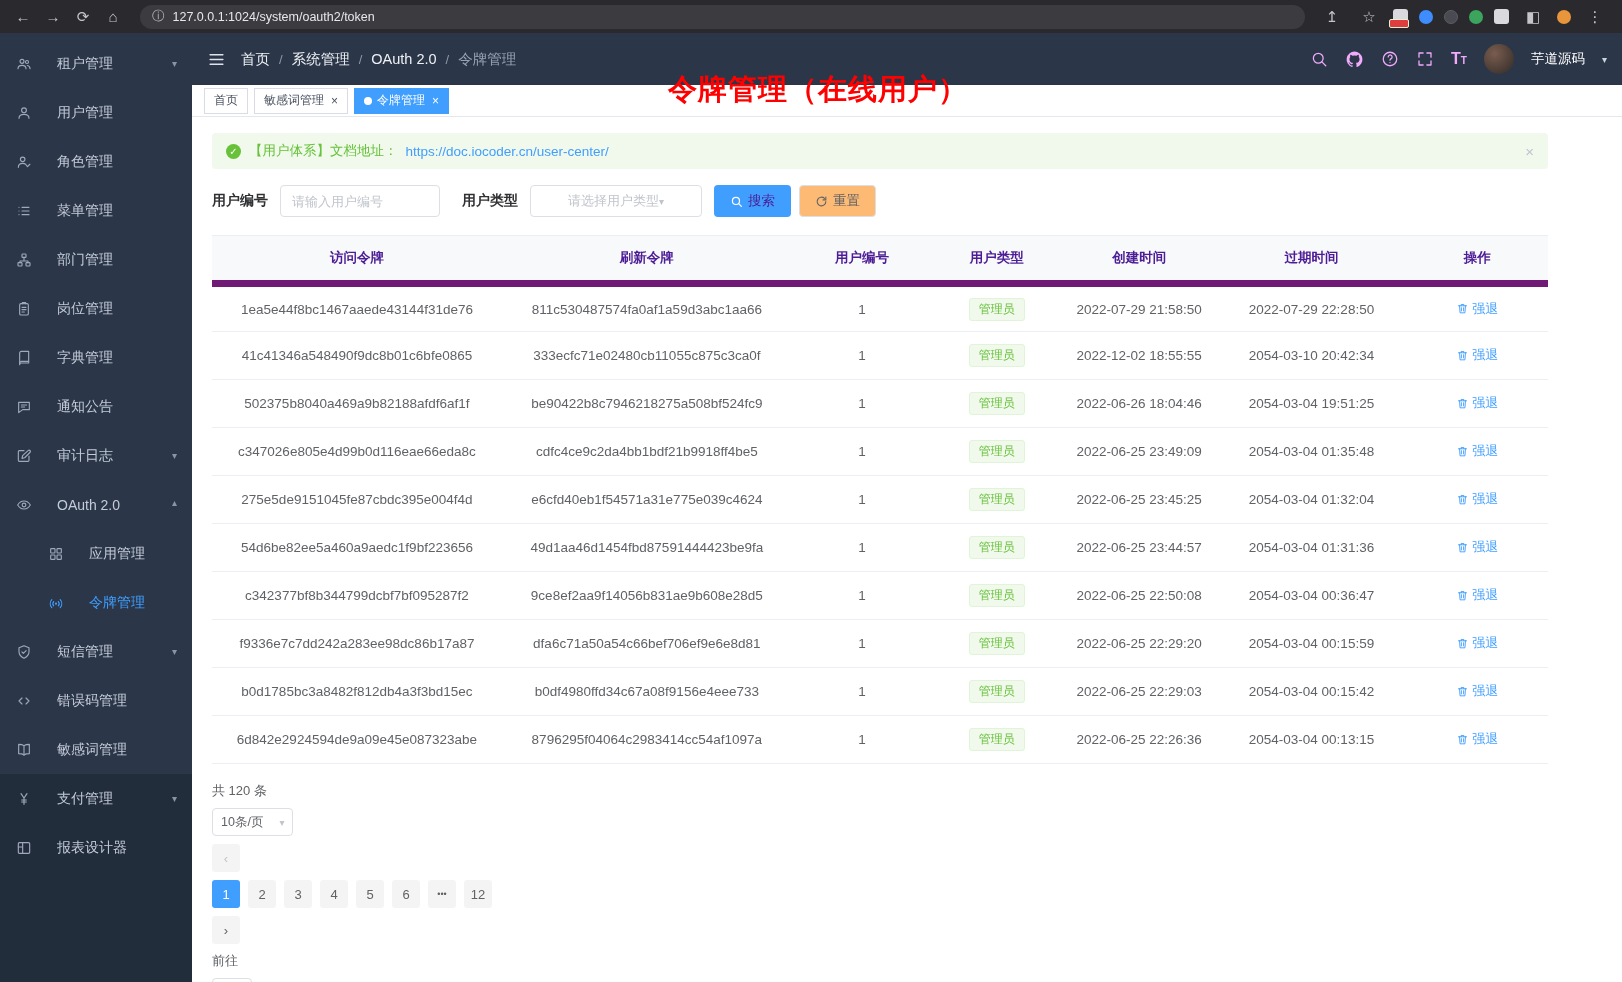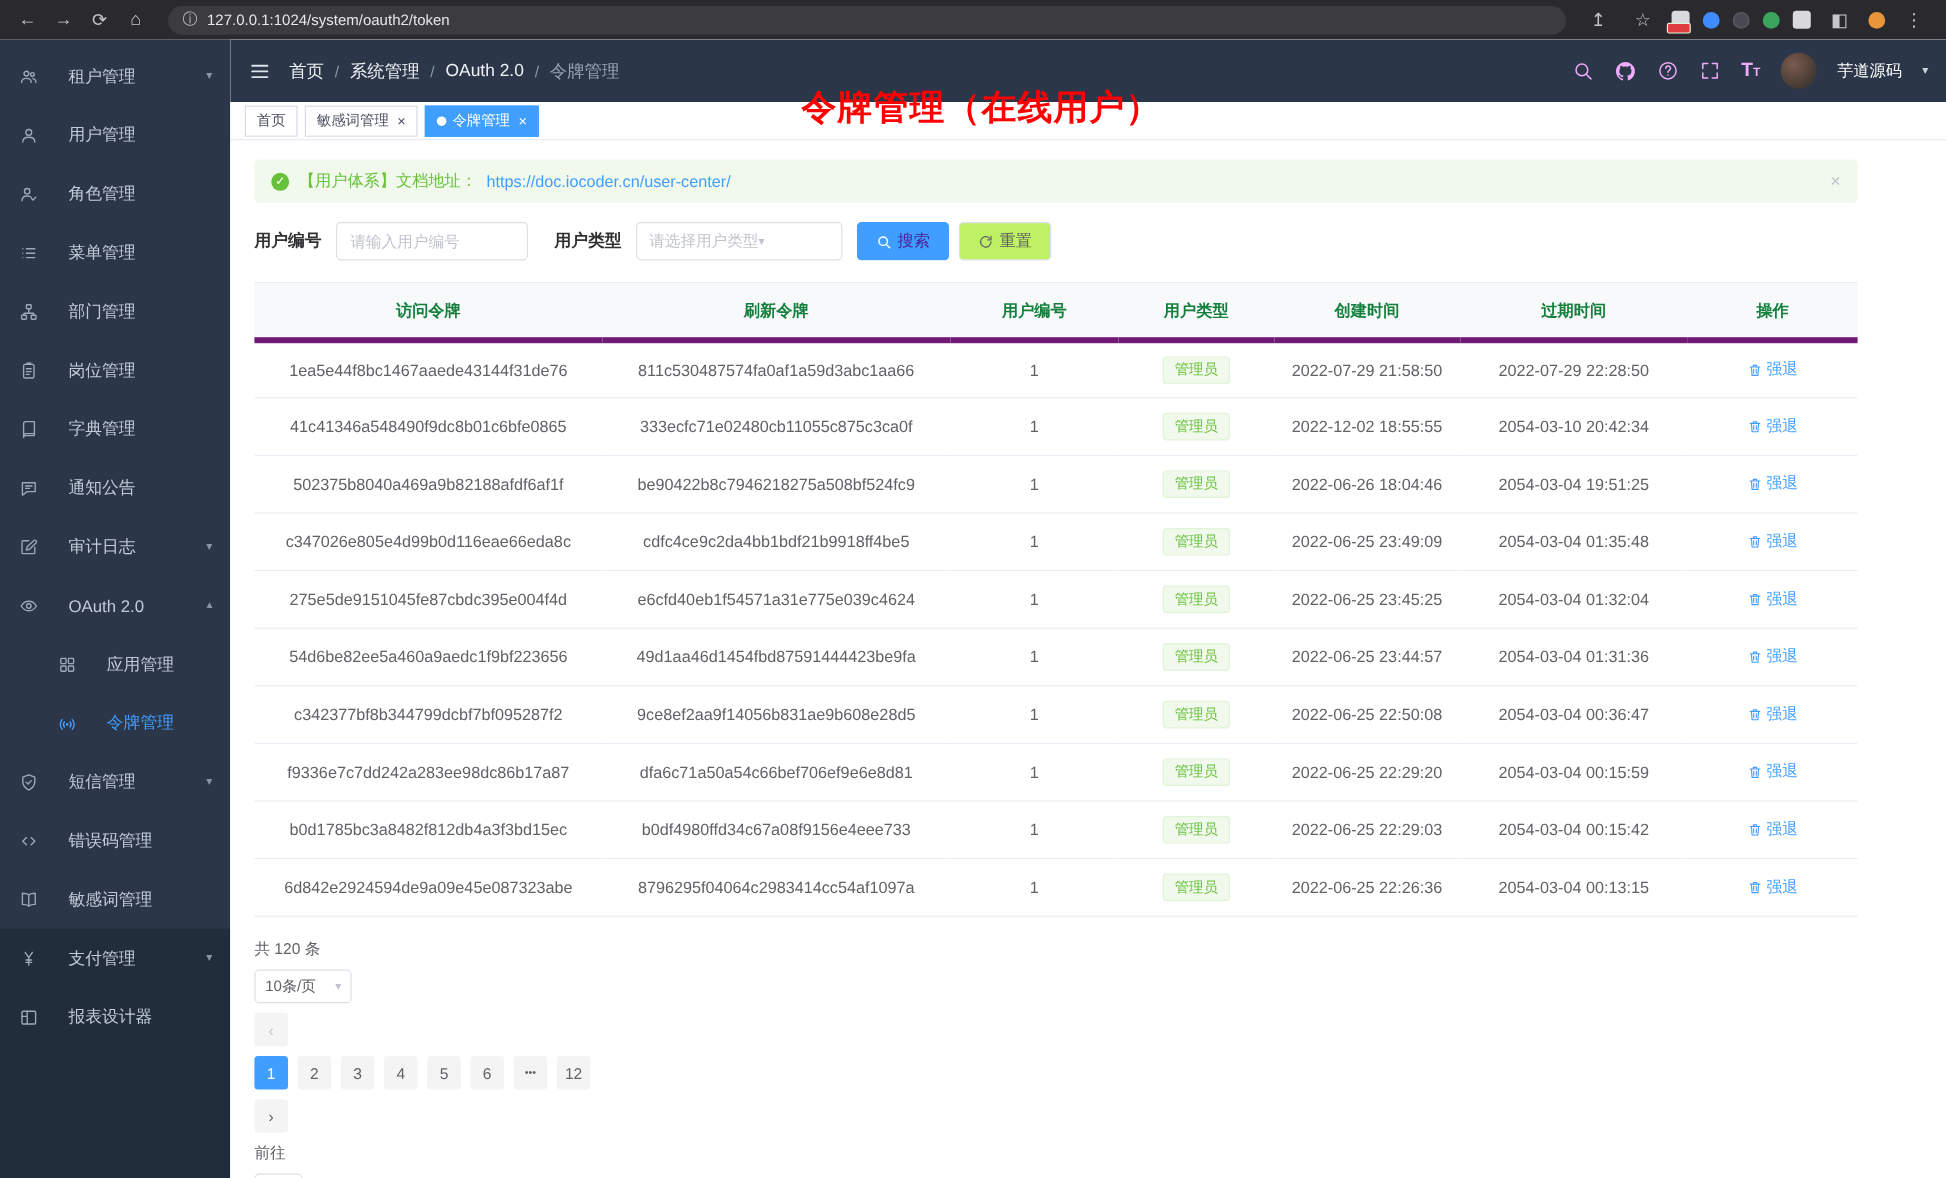--- a/index.html
+++ b/index.html
@@ -65,27 +65,27 @@
   .alert{height:36px;background:#f0f9eb;border-radius:4px;display:flex;align-items:center;gap:8px;padding:0 14px;position:relative;margin-bottom:16px;}
   .alert-check{width:15px;height:15px;border-radius:50%;background:var(--success);color:#fff;font-size:10px;display:flex;align-items:center;justify-content:center;flex-shrink:0;}
   .alert-text{color:var(--success);font-size:13.5px;}
   .alert-link{color:var(--primary);font-size:13.5px;cursor:pointer;}
   .alert-close{position:absolute;right:14px;color:#c0c4cc;font-size:15px;cursor:pointer;}
 
   .filters{display:flex;align-items:center;margin-bottom:18px;font-size:14px;}
   .f-label{font-weight:700;color:#303133;margin-right:12px;}
   .f-input{width:160px;height:32px;border:1px solid #dcdfe6;border-radius:4px;padding:0 11px;font-size:13px;color:#606266;outline:none;margin-right:22px;font-family:inherit;}
   .f-input::placeholder{color:#c0c4cc;}
-  .f-select{width:172px;height:32px;border:1px solid #dcdfe6;border-radius:4px;padding:0 10px;display:flex;align-items:center;justify-content:flex-start;color:#c0c4cc;font-size:13px;cursor:pointer;background:#fff;margin-right:12px;}
+  .f-select{width:172px;height:32px;border:1px solid #dcdfe6;border-radius:4px;padding:0 10px;display:flex;align-items:center;justify-content:center;color:#c0c4cc;font-size:13px;cursor:pointer;background:#fff;margin-right:12px;}
   .btn{height:32px;border-radius:4px;display:inline-flex;align-items:center;gap:5px;padding:0 15px;font-size:13.5px;cursor:pointer;border:1px solid transparent;}
   .btn.primary{background:var(--primary);color:#4c1d95;margin-right:8px;}
-  .btn.plain{background:#bef264;border-color:#dcdfe6;color:#606266;}
+  .btn.plain{background:#fdba74;border-color:#dcdfe6;color:#606266;}
 
   table{width:100%;border-collapse:collapse;table-layout:fixed;}
-  th{height:48px;font-size:13.5px;font-weight:700;color:#15803d;background:#f8f9fb;border-top:1px solid #ebeef5;border-bottom:5px solid #701a75;text-align:center;}
+  th{height:48px;font-size:13.5px;font-weight:700;color:#4c1d95;background:#f8f9fb;border-top:1px solid #ebeef5;border-bottom:7px solid #701a75;text-align:center;}
   td{height:48px;text-align:center;font-size:13.5px;color:#606266;border-bottom:1px solid #ebeef5;overflow:hidden;text-overflow:ellipsis;white-space:nowrap;}
   .badge{display:inline-block;background:#f0f9eb;border:1px solid #e1f3d8;color:var(--success);font-size:12px;padding:2px 9px;border-radius:3px;}
   .action{color:var(--primary);font-size:13px;display:inline-flex;align-items:center;gap:3px;cursor:pointer;}
 
   .pagination{display:flex;justify-content:flex-end;align-items:flex-start;gap:8px;margin-top:18px;font-size:13px;color:#606266;flex-direction:column;}
   .size-select{height:28px;border:1px solid #dcdfe6;border-radius:4px;padding:0 8px;display:flex;align-items:center;gap:16px;color:#606266;font-size:12.5px;cursor:pointer;background:#fff;}
   .sel-caret{font-size:10px;color:#c0c4cc;}
   .pg-btn{min-width:28px;height:28px;padding:0 5px;background:#f4f4f5;border-radius:3px;display:flex;align-items:center;justify-content:center;color:#606266;font-size:13px;cursor:pointer;}
   .pg-btn.active{background:var(--primary);color:#fff;}
   .pg-btn.disabled{color:#c0c4cc;}

